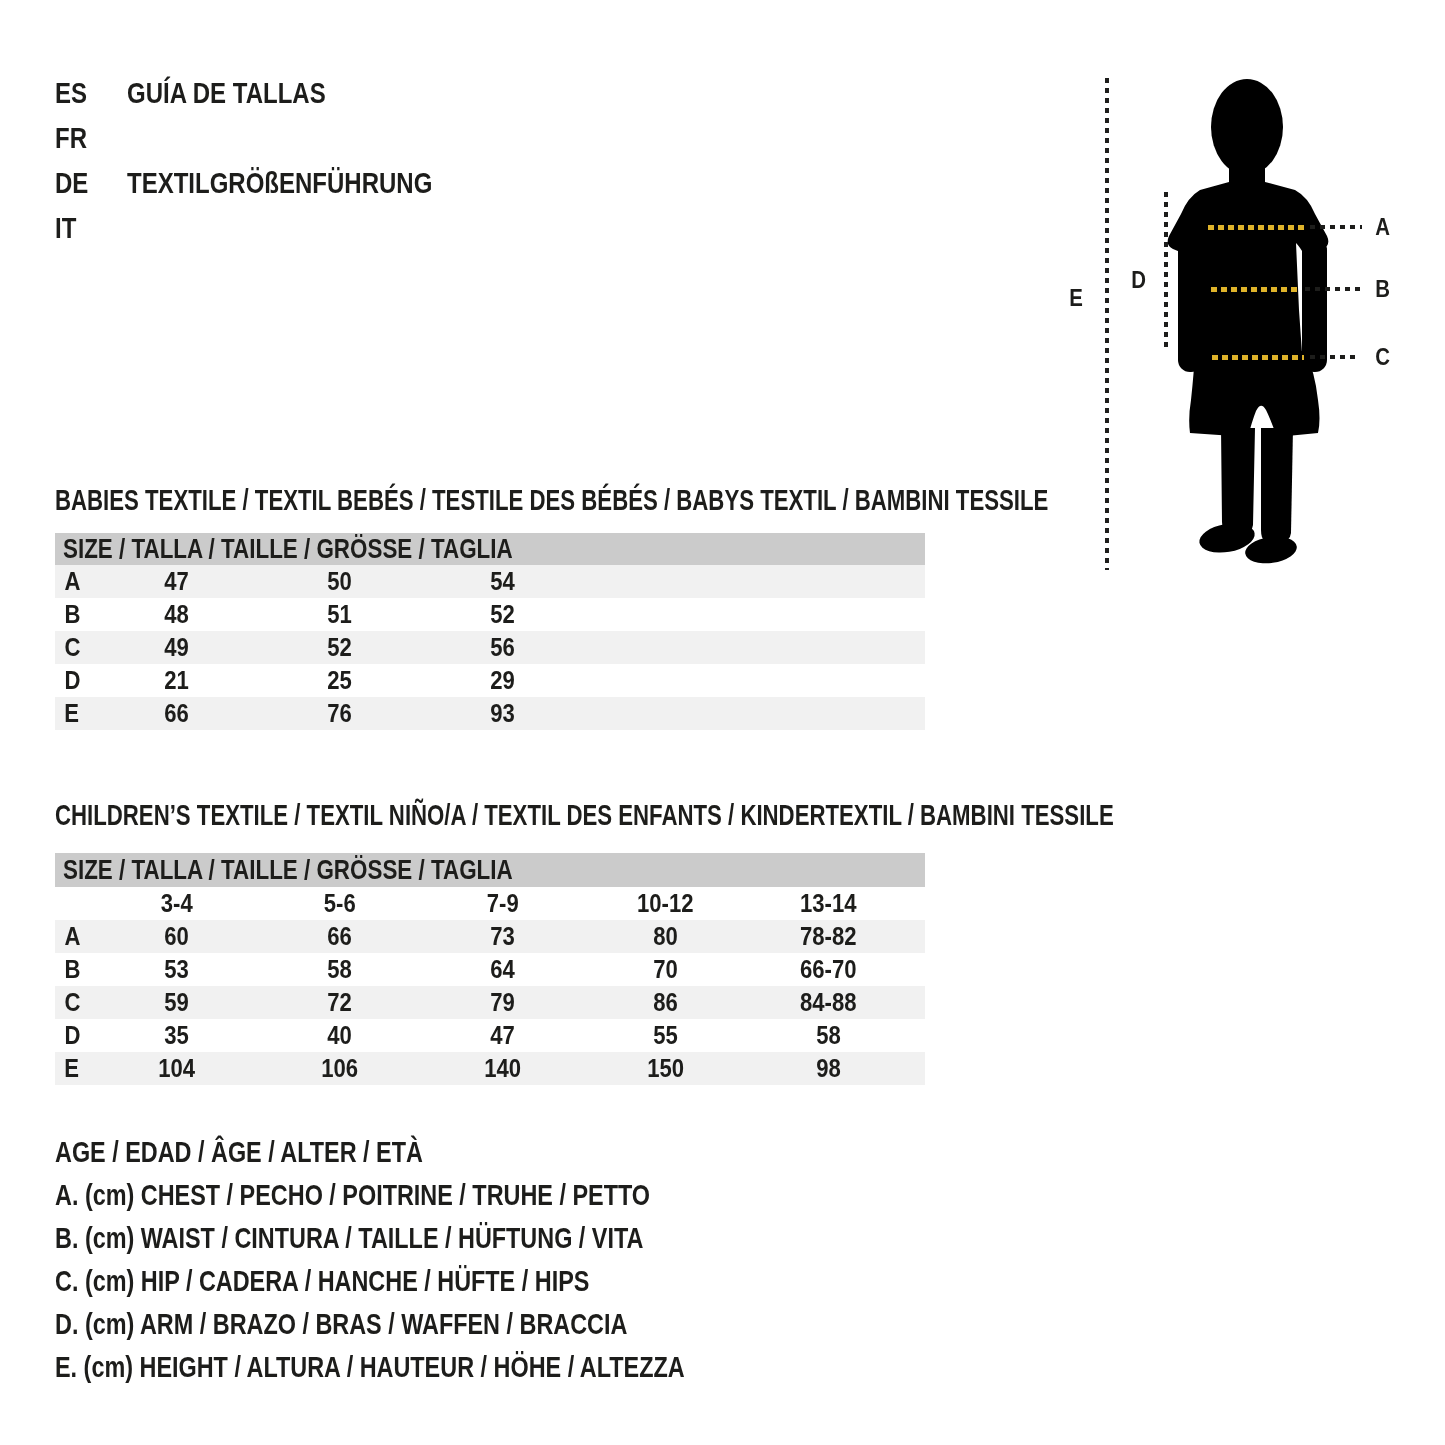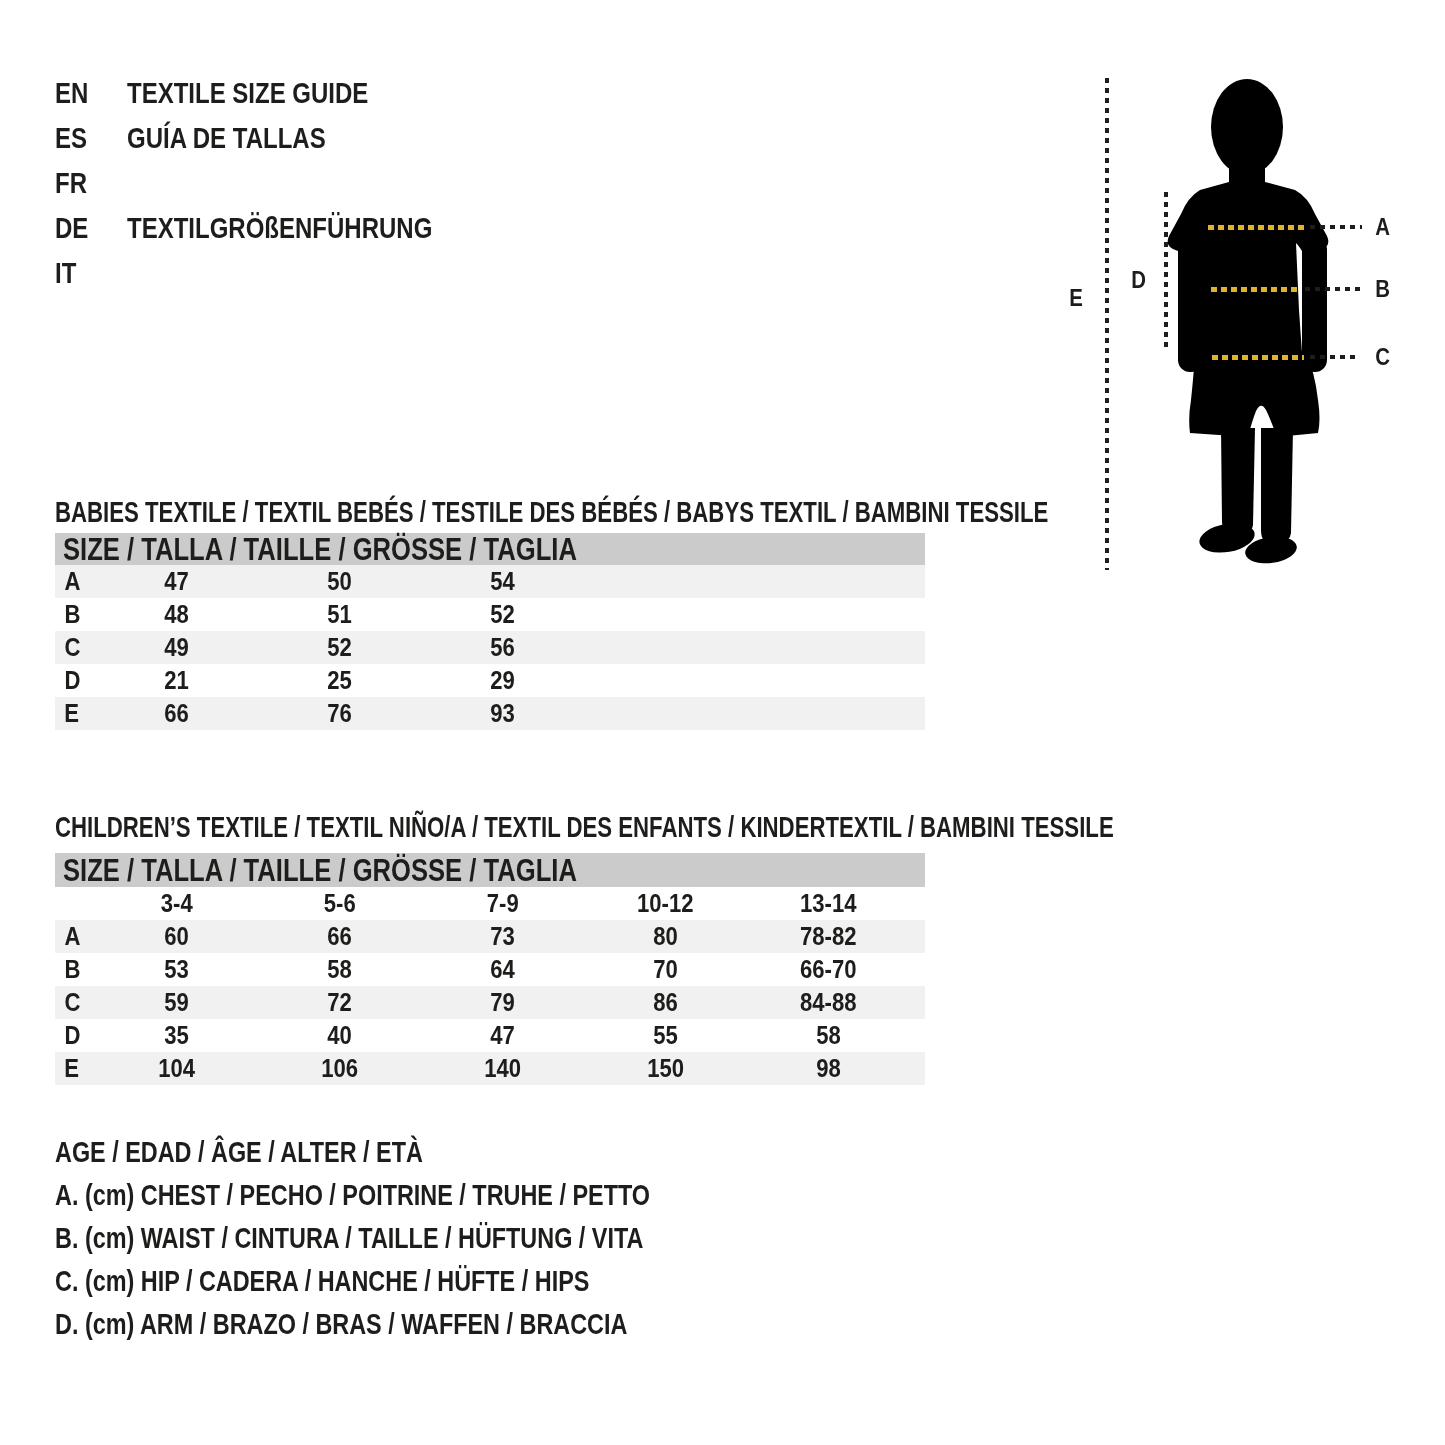--- a/index.html
+++ b/index.html
@@ -12,49 +12,45 @@
   .cond{display:inline-block;white-space:nowrap;transform:scaleX(0.80);transform-origin:0 50%;}
   .cond74{display:inline-block;white-space:nowrap;transform:scaleX(0.74);transform-origin:0 50%;}
   .cond78{display:inline-block;white-space:nowrap;transform:scaleX(0.78);transform-origin:0 50%;}
   .condc{display:inline-block;white-space:nowrap;transform:scaleX(0.85);transform-origin:50% 50%;}
 
   
   .lang-header{left:55px;top:70px;font-size:30px;font-weight:700;}
   .lang-row{height:45px;line-height:45px;display:flex;}
   .lang-code{width:72px;}
   
-  .section-title{left:55px;font-size:30px;font-weight:700;line-height:34px;margin-top:12px;}
+  .section-title{left:55px;font-size:30px;font-weight:700;line-height:34px;}
 
   
   .table-wrap{left:55px;width:870px;}
-  .size-bar{background:#cbcbcb;display:flex;align-items:center;padding-left:8px;box-sizing:border-box;font-size:32px;font-weight:700;}
+  .size-bar{background:#cbcbcb;display:flex;align-items:center;padding-left:8px;box-sizing:border-box;font-size:28px;font-weight:700;}
   table.size{border-collapse:collapse;table-layout:fixed;width:870px;font-size:26px;font-weight:700;}
   table.size td{padding:0;height:33px;text-align:center;vertical-align:middle;}
   table.size td.rowlabel{text-align:left;padding-left:8px;}
   tr.striped{background:#f1f1f1;}
 
   
   .legend{left:55px;top:1130px;font-size:30px;font-weight:700;text-decoration:underline;}
   .legend-line{height:43px;line-height:43px;}
 
   
   .hline-y{height:5px;background-image:repeating-linear-gradient(90deg,#dfb32a 0 6px,transparent 6px 10px);z-index:3;}
   .hline-b{height:4px;background-image:repeating-linear-gradient(90deg,#1d1d1b 0 5px,transparent 5px 10px);z-index:3;}
   .vline{width:4px;background-image:repeating-linear-gradient(180deg,#1d1d1b 0 5px,transparent 5px 10px);z-index:3;}
   .measure-label{font-size:24px;font-weight:700;z-index:4;}
   #silhouette{left:1165px;top:70px;z-index:2;}
 </style>
 </head>
 <body>
 
 <div class="abs lang-header">
-  <div class="lang-row">
-    <span class="lang-code"><span class="cond">EN</span></span>
-    <span><span class="cond">TEXTILE SIZE GUIDE</span></span>
-  </div>
   <div class="lang-row">
     <span class="lang-code"><span class="cond">ES</span></span>
     <span><span class="cond">GUÍA DE TALLAS</span></span>
   </div>
   <div class="lang-row">
     <span class="lang-code"><span class="cond">FR</span></span>
   </div>
   <div class="lang-row">
     <span class="lang-code"><span class="cond">DE</span></span>
     <span><span class="cond">TEXTILGRÖßENFÜHRUNG</span></span>
@@ -229,13 +225,14 @@
   </tbody>
     </table>
 </div>
 
 <div class="abs legend">
   <div class="legend-line"><span class="cond78">AGE / EDAD / ÂGE / ALTER / ETÀ</span></div>
   <div class="legend-line"><span class="cond78">A. (cm) CHEST / PECHO / POITRINE / TRUHE / PETTO</span></div>
   <div class="legend-line"><span class="cond78">B. (cm) WAIST / CINTURA / TAILLE / HÜFTUNG / VITA</span></div>
   <div class="legend-line"><span class="cond78">C. (cm) HIP / CADERA / HANCHE / HÜFTE / HIPS</span></div>
   <div class="legend-line"><span class="cond78">D. (cm) ARM / BRAZO / BRAS / WAFFEN / BRACCIA</span></div>
+  <div class="legend-line"><span class="cond78">E. (cm) HEIGHT / ALTURA / HAUTEUR / HÖHE / ALTEZZA</span></div>
 </div>
 
 </body></html>

